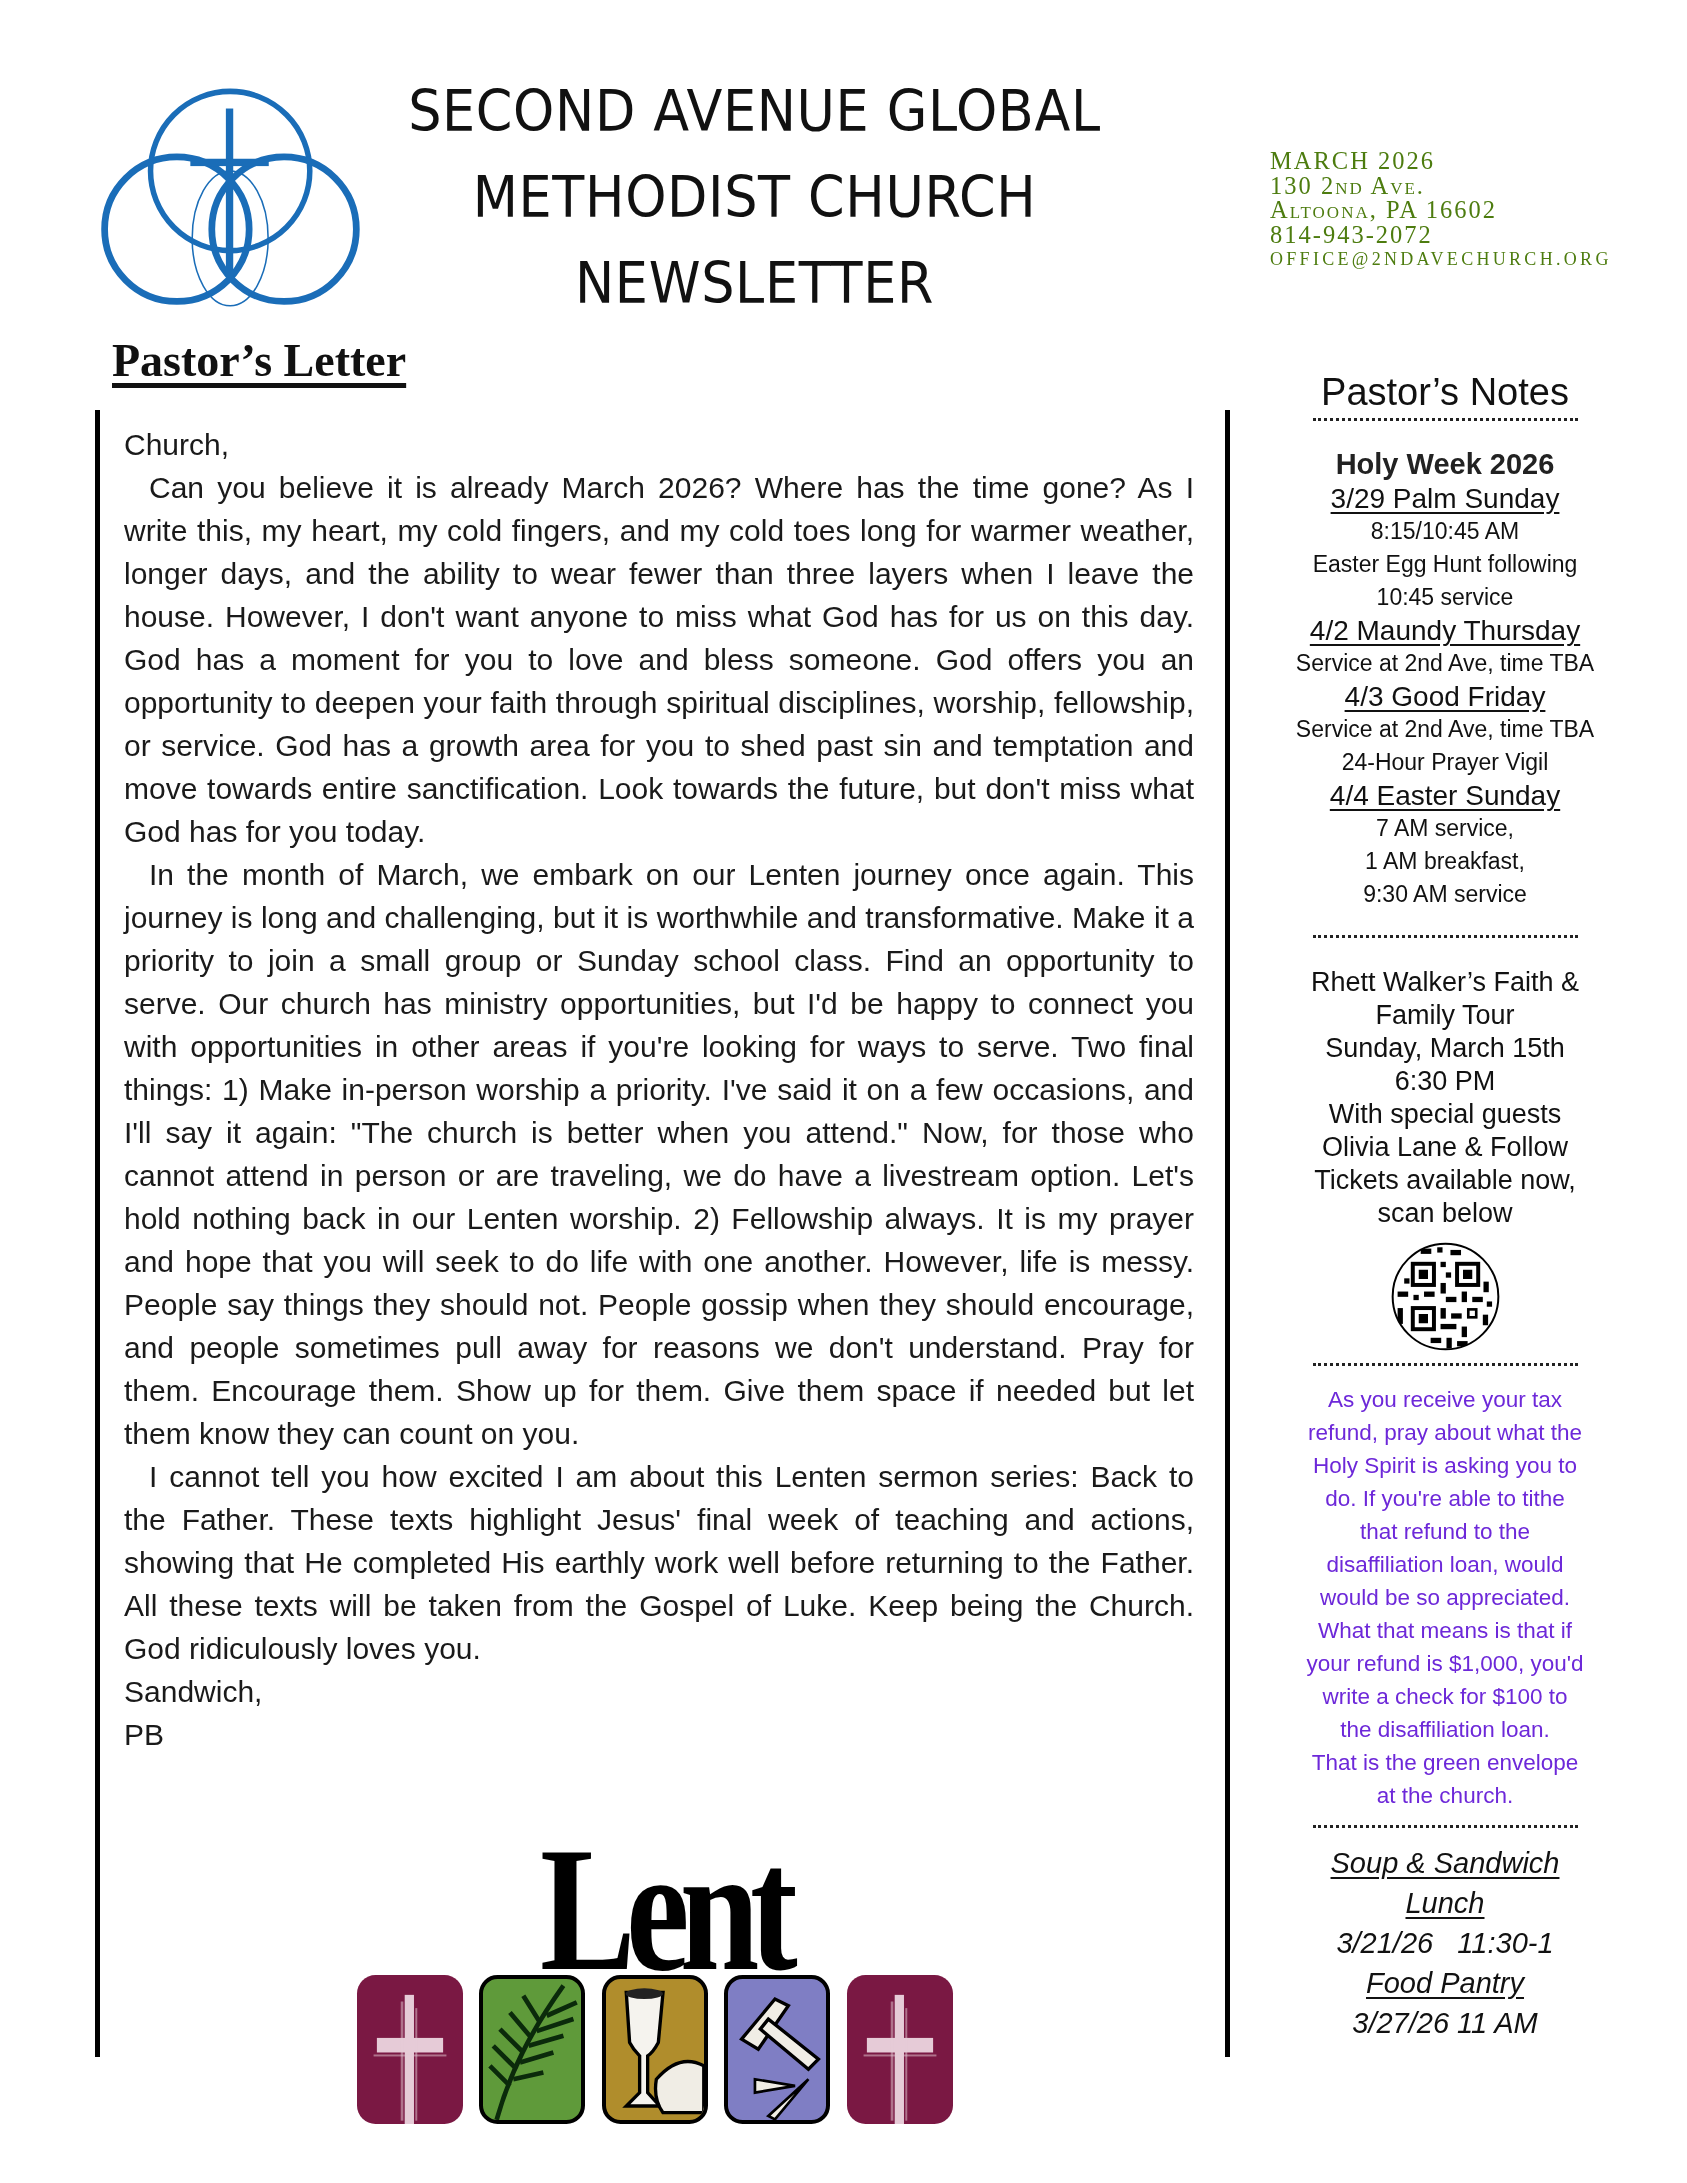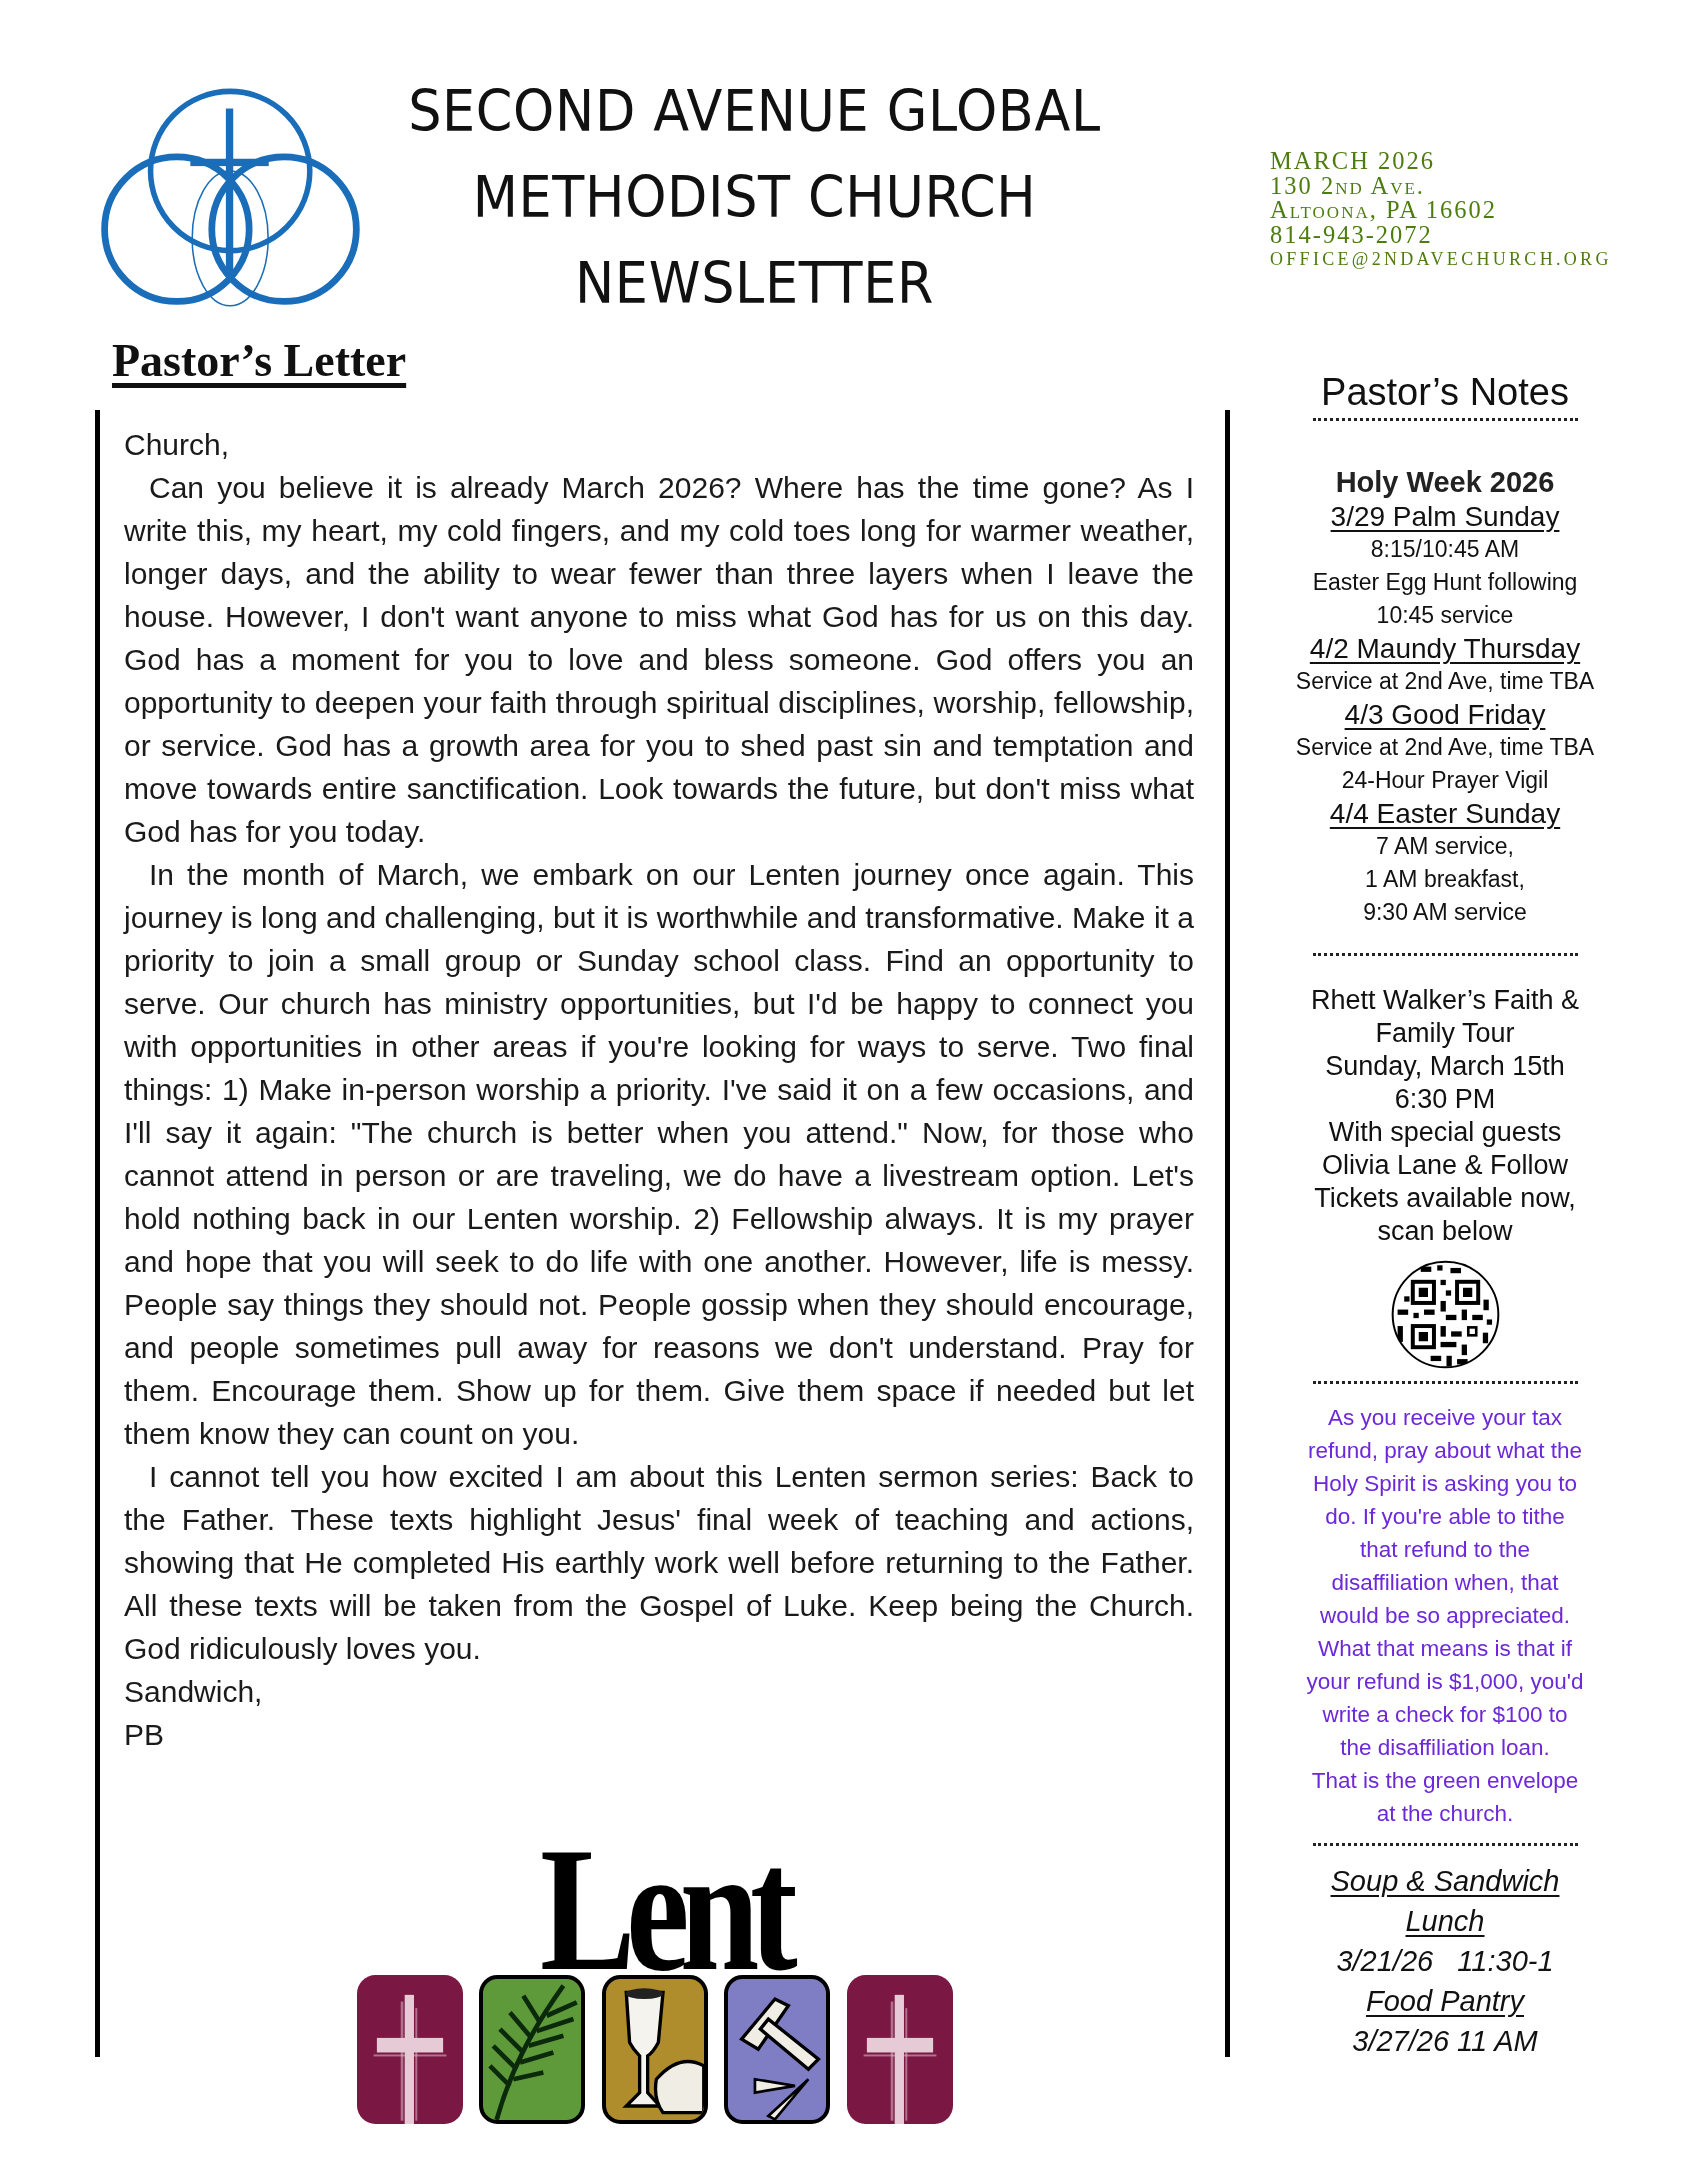--- a/index.html
+++ b/index.html
@@ -146,21 +146,21 @@
       <rect x="25" y="120" width="110" height="3" opacity="0.5"></rect>
     </g>
       </svg>
   </div>
 </div>
 
 <div id="sidebar" class="abs">
   <div class="sb-title">Pastor’s Notes</div>
   <div class="dots" style="margin-top:1.3px;"></div>
 
-  <div class="sb-block" style="margin-top:43px;">
+  <div class="sb-block" style="margin-top:25px;">
     <div class="hw-title">Holy Week 2026</div>
     <div class="hw-day">3/29 Palm Sunday</div>
     <div class="hw-line">8:15/10:45 AM</div>
     <div class="hw-line">Easter Egg Hunt following</div>
     <div class="hw-line">10:45 service</div>
     <div class="hw-day">4/2 Maundy Thursday</div>
     <div class="hw-line">Service at 2nd Ave, time TBA</div>
     <div class="hw-day">4/3 Good Friday</div>
     <div class="hw-line">Service at 2nd Ave, time TBA</div>
     <div class="hw-line">24-Hour Prayer Vigil</div>
@@ -232,21 +232,21 @@
   </div>
 
   <div class="dots" style="margin-top:2.6px;"></div>
 
   <div class="sb-block" style="margin-top:17px;">
     <div class="tax-line">As you receive your tax</div>
     <div class="tax-line">refund, pray about what the</div>
     <div class="tax-line">Holy Spirit is asking you to</div>
     <div class="tax-line">do. If you're able to tithe</div>
     <div class="tax-line">that refund to the</div>
-    <div class="tax-line">disaffiliation when, that</div>
+    <div class="tax-line">disaffiliation loan, would</div>
     <div class="tax-line">would be so appreciated.</div>
     <div class="tax-line">What that means is that if</div>
     <div class="tax-line">your refund is $1,000, you'd</div>
     <div class="tax-line">write a check for $100 to</div>
     <div class="tax-line">the disaffiliation loan.</div>
     <div class="tax-line">That is the green envelope</div>
     <div class="tax-line">at the church.</div>
   </div>
 
   <div class="dots" style="margin-top:13.2px;"></div>

